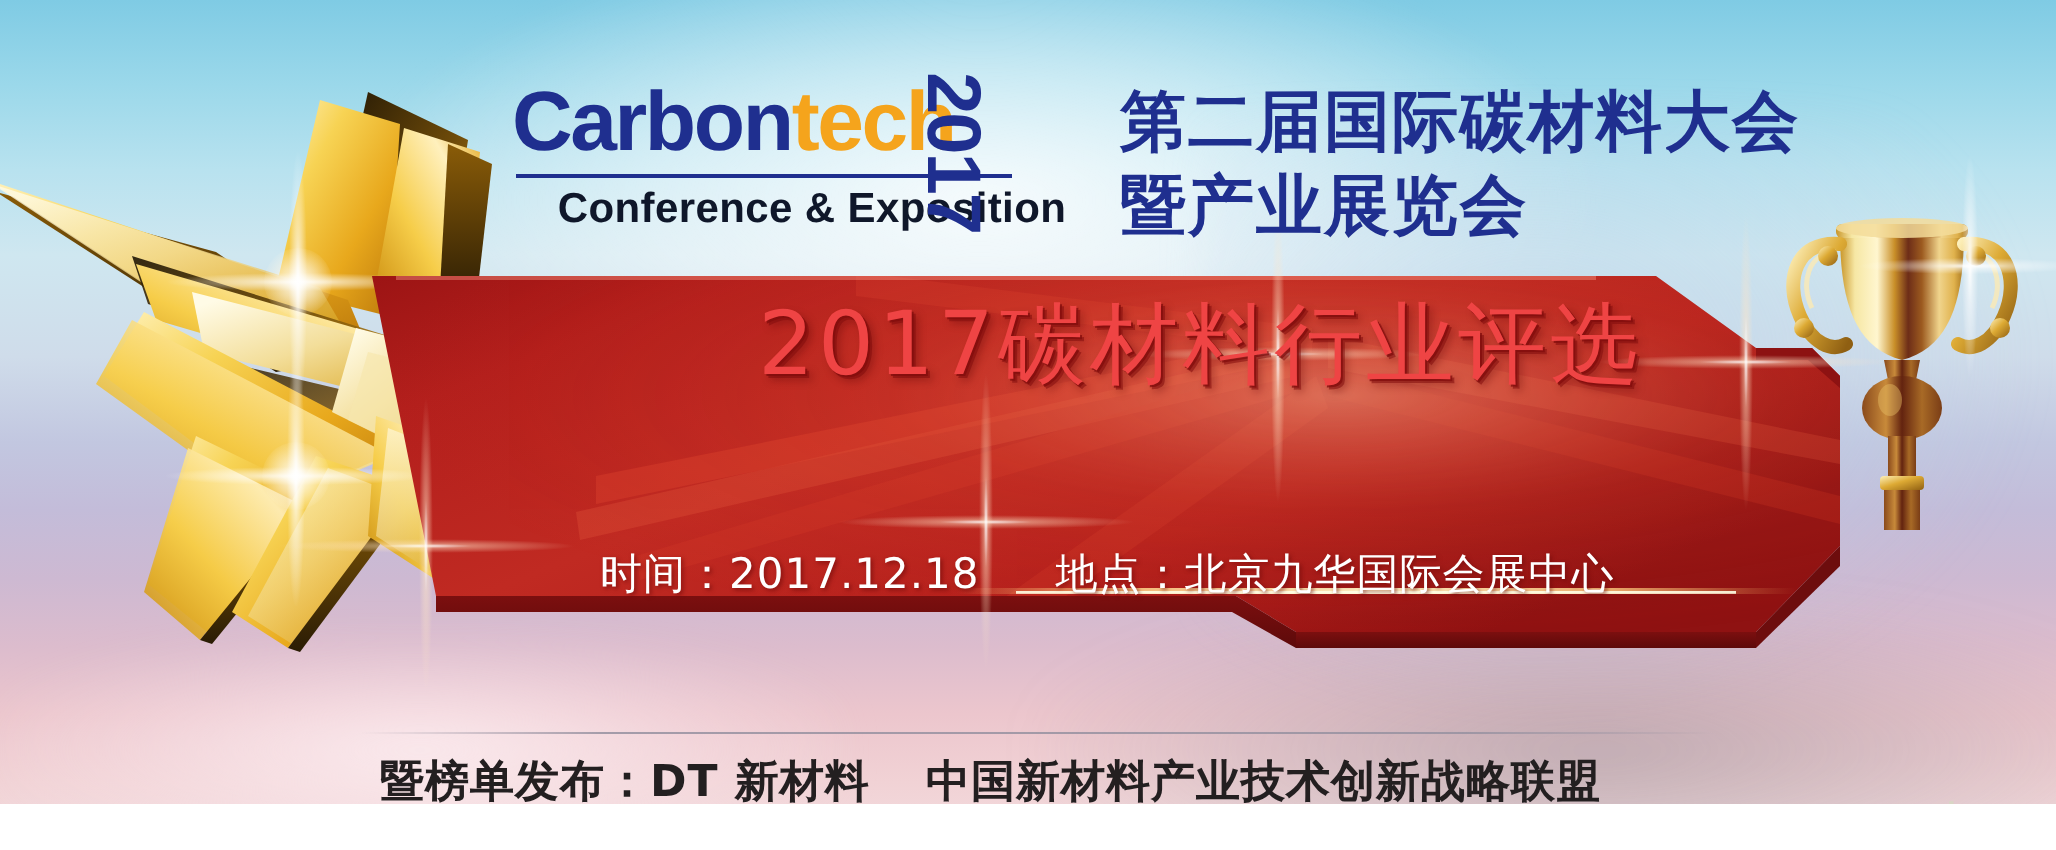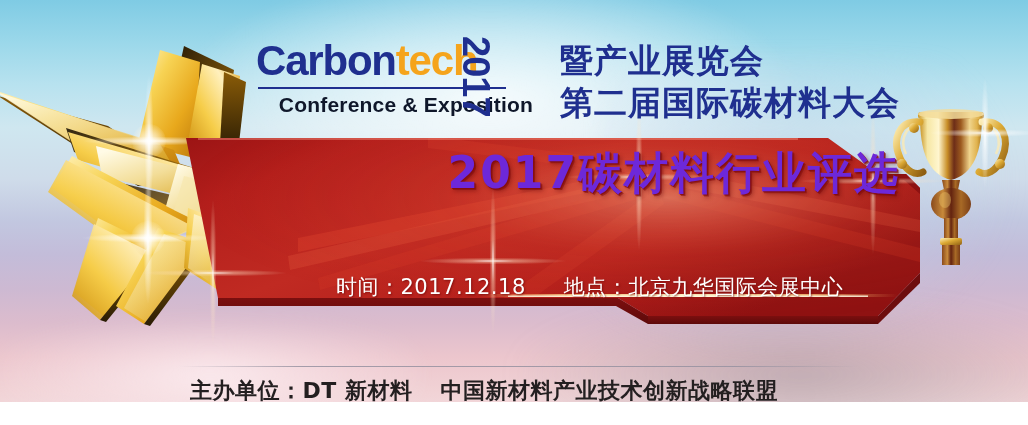--- a/index.html
+++ b/index.html
@@ -198,23 +198,23 @@
     letter-spacing: 1px;
     white-space: nowrap;
     font-family: "DejaVu Sans", "Liberation Sans", sans-serif;
   }
 
   
   .main-title {
     position: absolute;
     left: 300px; top: 146px;
     width: 600px;
-    text-align: right;
-    color: #6d28d9;
-    font-weight: bold;
+    text-align: center;
+    color: #ef4444;
+    font-weight: normal;
     font-size: 44px;
     line-height: 1.24;
     letter-spacing: 2px;
     white-space: nowrap;
     text-shadow:
       1px 1px 0 rgba(130,12,12,0.75),
       2px 2px 0 rgba(130,12,12,0.55),
       3px 3px 4px rgba(100,8,8,0.45);
     font-family: "DejaVu Sans", "Liberation Sans", sans-serif;
   }
@@ -225,21 +225,20 @@
     position: absolute;
     left: 300px; top: 273px;
     width: 660px;
     color: #ffffff;
     font-size: 21px;
     font-weight: normal;
     letter-spacing: 0.5px;
     white-space: nowrap;
     text-shadow: 1px 1px 2px rgba(110,10,10,0.7);
     font-family: "DejaVu Sans", "Liberation Sans", sans-serif;
-    margin-left: 36px;
   }
   .meta-line .venue { margin-left: 38px; }
 
   
   .rule-top {
     position: absolute;
     left: 180px; top: 366px;
     width: 678px; height: 1px;
     background: linear-gradient(to right, rgba(190,185,195,0) 0%, rgba(150,145,160,0.85) 18%, rgba(150,145,160,0.85) 82%, rgba(190,185,195,0) 100%);
   }
@@ -483,33 +482,33 @@
   <div class="trophy-glint"></div>
 
   <div class="logo-block">
     <div class="logo-main"><span class="logo-carbon">Carbon</span><span class="logo-tech">tech</span></div>
     <div class="logo-rule"></div>
     <div class="logo-sub">Conference &amp; Exposition</div>
   </div>
   <div class="logo-year">2017</div>
 
   <div class="cn-title">
+    <div>第二届国际碳材料大会</div>
     <div>暨产业展览会</div>
-    <div>第二届国际碳材料大会</div>
   </div>
 
   <div class="main-title">
     <span>2017碳材料行业评选</span>
   </div>
 
   <div class="meta-line">
     <span>时间：2017.12.18</span><span class="venue">地点：北京九华国际会展中心</span>
   </div>
 
   <div class="rule-top"></div>
   <div class="organizers">
-    <span>主办单位：DT 新材料</span><span class="org-second">中国新材料产业技术创新战略联盟</span>
+    <span>暨榜单发布：DT 新材料</span><span class="org-second">中国新材料产业技术创新战略联盟</span>
   </div>
   <div class="rule-bottom"></div>
 
   <div class="watermark">www.cntronics.com</div>
 
 </div>
 
 </body></html>

